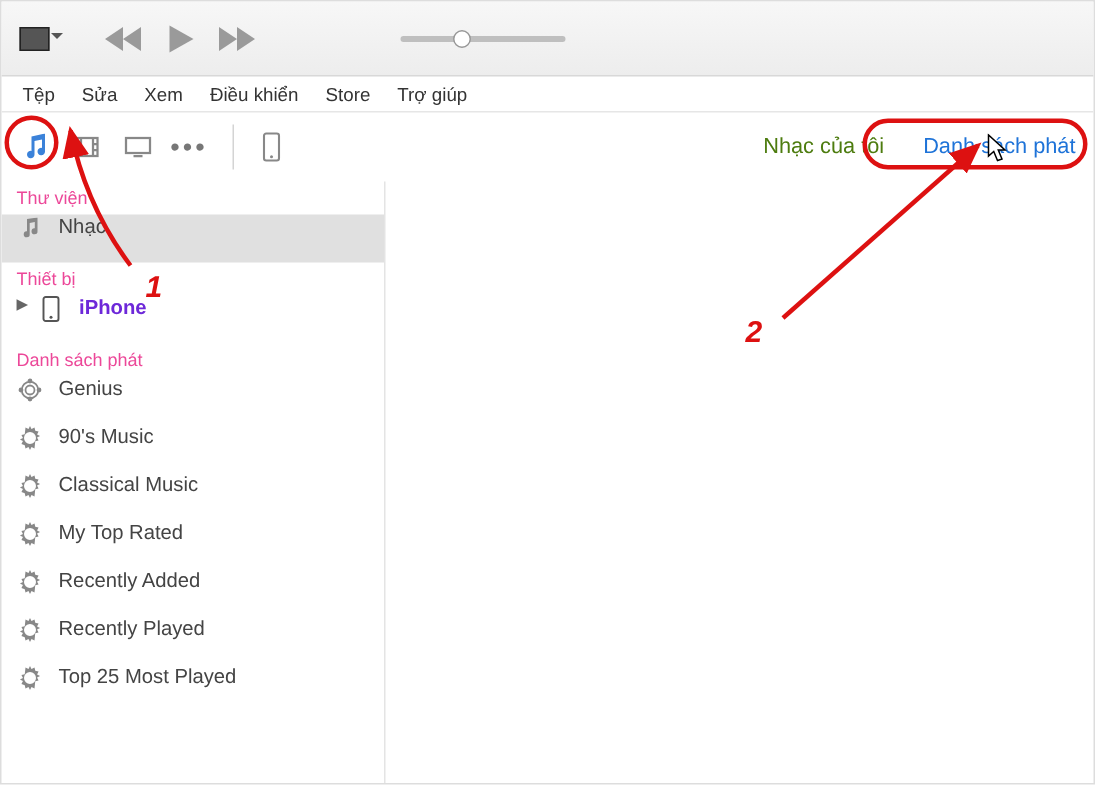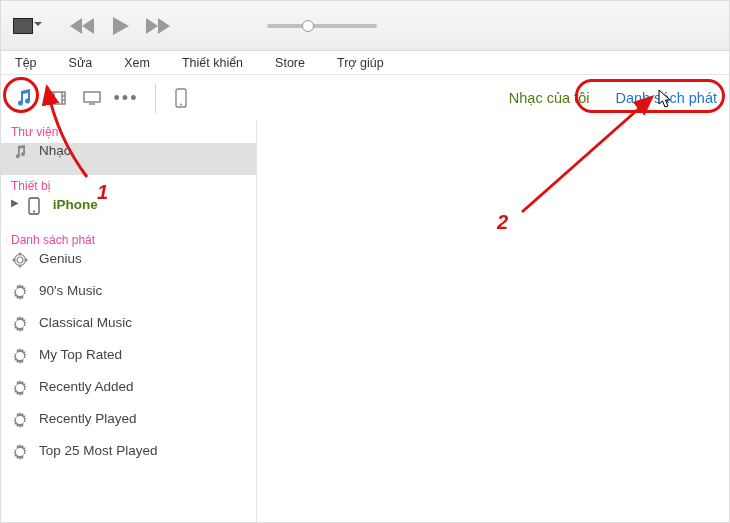--- a/index.html
+++ b/index.html
@@ -9,21 +9,21 @@
   .playback-bar { height: 50px; background: linear-gradient(#f7f7f7, #ededed); border-bottom: 1px solid #d8d8d8; display: flex; align-items: center; padding: 0 12px; }
   .win-dropdown { width: 20px; height: 16px; background: #555; position: relative; margin-right: 30px; border: 1px solid #222; }
   .win-dropdown:after { content:""; position:absolute; right:-10px; top:3px; border:4px solid transparent; border-top-color:#555; }
   .pb-btn { color:#9a9a9a; margin: 0 6px; display:inline-flex; }
   .pb-btn svg { display:block; }
   .volume-wrap { margin-left: 90px; display:flex; align-items:center; gap:4px; }
   .vol-track { width: 110px; height: 4px; background:#bfbfbf; border-radius:2px; position:relative; }
   .vol-thumb { position:absolute; left:35px; top:-4px; width:12px; height:12px; background:#fff; border:1px solid #999; border-radius:50%; }
 
   
-  .menu-bar { height: 24px; display:flex; align-items:center; gap: 16px; padding: 0 6px; border-bottom: 1px solid #e6e6e6; text-align: center; }
+  .menu-bar { height: 24px; display:flex; align-items:center; gap: 2px; padding: 0 6px; border-bottom: 1px solid #e6e6e6; text-align: center; }
   .menu-item { padding: 2px 8px; color:#333; font-size: 12.5px; }
 
   
   .tool-row { height: 46px; display:flex; align-items:center; padding: 0 8px; position:relative; }
   .tool-btn { width:30px; height:30px; display:inline-flex; align-items:center; justify-content:center; margin-right: 4px; color:#6b6b6b; position:relative; }
   .tool-btn svg { display:block; }
   .dots { letter-spacing:2px; font-size:18px; color:#777; }
   .divider { width:1px; height:30px; background:#d4d4d4; margin: 0 10px; }
   .right-tabs { margin-left:auto; display:flex; gap:18px; align-items:center; font-size:14.5px; }
   .tab-link { color:#4d7c0f; padding: 4px 4px; }
@@ -37,21 +37,21 @@
   
   .body-wrap { display:flex; height: calc(523px - 50px - 24px - 46px); }
   .sidebar { width: 256px; border-right: 1px solid #e4e4e4; overflow:hidden; }
   .content { flex:1; position:relative; }
 
   .sb-header { font-size:12px; color:#ec4899; padding: 4px 10px 4px 10px; }
   .sb-item { height: 32px; display:flex; padding: 0 10px; gap: 10px; font-size: 13.5px; color:#444; }
   .sb-item.selected { background:#e0e0e0; }
   .sb-item .disclosure { color:#666; font-size:10px; margin-right:-4px; }
   .icon-slot { width:18px; height:18px; display:inline-flex; align-items:center; justify-content:center; color:#7a7a7a; }
-  .iphone-label { font-weight:600; color:#4d7c0f; }
+  .iphone-label { font-weight:600; color:#6d28d9; }
 
   
   .anno { position:absolute; pointer-events:none; z-index:10; }
   .anno-label { color:#d11; font-weight:bold; font-size:20px; font-style: italic; position:absolute; }
 
   
   .cursor-img { position:absolute; width:16px; height:22px; right:55px; top:14px; pointer-events:none; }
 
 </style>
 </head>
@@ -78,21 +78,21 @@
     <div class="vol-track">
         <div class="vol-thumb"></div>
       </div>
   </div>
 </div>
 
 <div class="menu-bar">
   <span class="menu-item">Tệp</span>
   <span class="menu-item">Sửa</span>
   <span class="menu-item">Xem</span>
-  <span class="menu-item">Thiết khiển</span>
+  <span class="menu-item">Điều khiển</span>
   <span class="menu-item">Store</span>
   <span class="menu-item">Trợ giúp</span>
 </div>
 
 <div class="tool-row">
   <div class="red-circle circle-music"></div>
   <span class="tool-btn">
     <svg width="18" height="18" viewBox="0 0 18 18">
         <path fill="#3b82d9" d="M6 2 L15 0 L15 12 A2.5 2.5 0 1 1 13 9.6 L13 4 L8 5 L8 14 A2.5 2.5 0 1 1 6 11.6 Z"></path>
       </svg>

